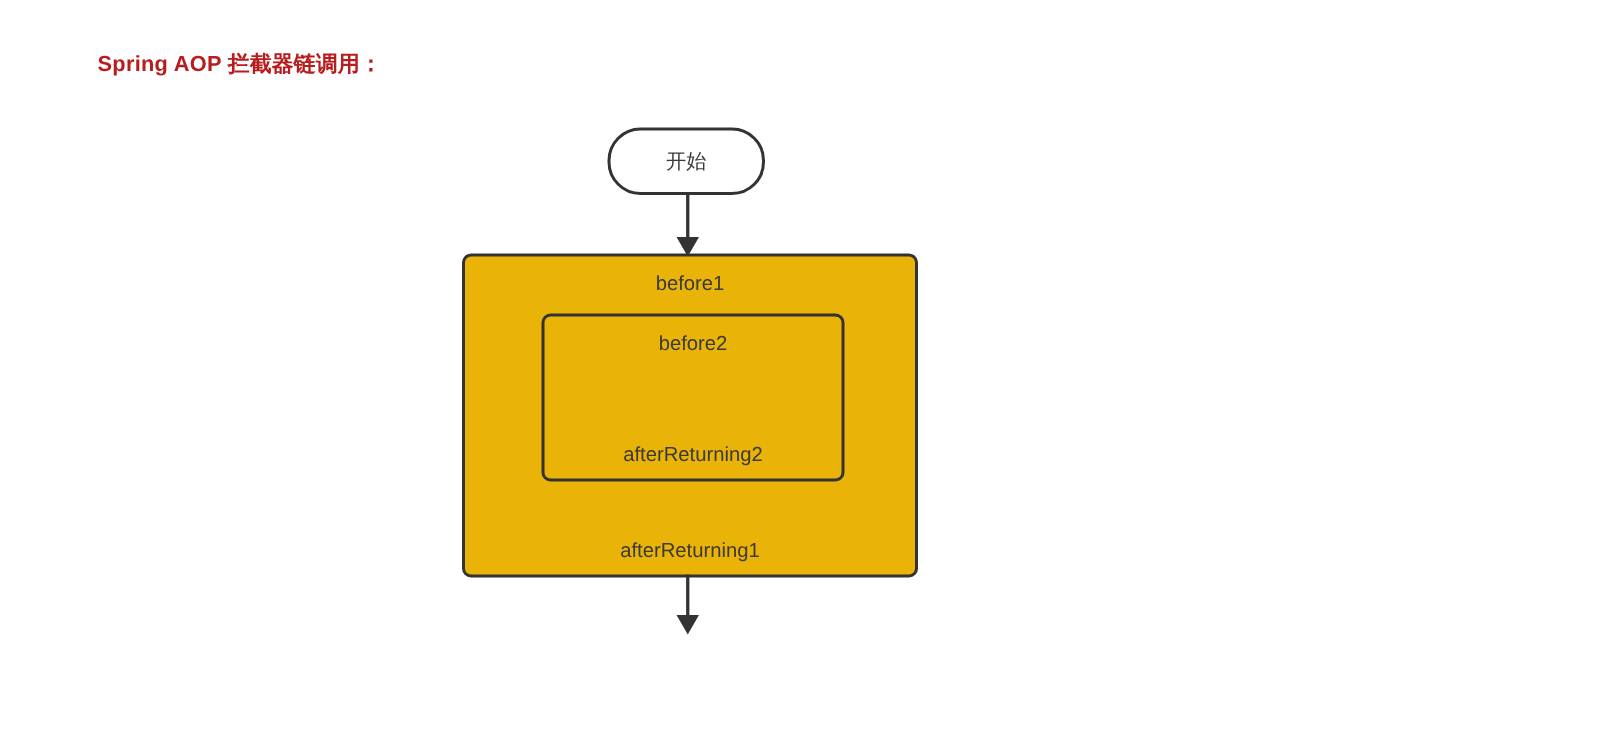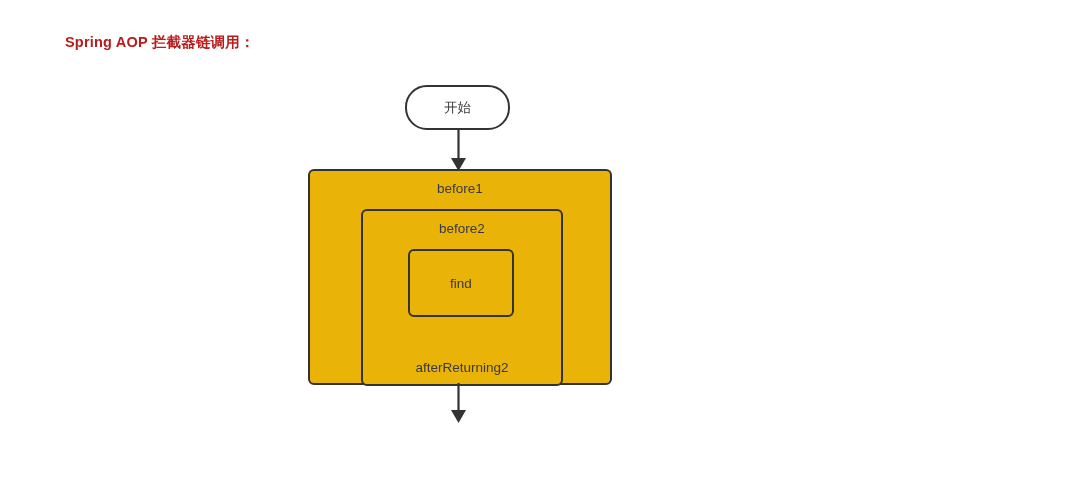--- a/index.html
+++ b/index.html
@@ -74,21 +74,21 @@
   #outer-box {
     left: 308px;
     top: 169px;
     width: 304px;
     height: 216px;
   }
   #middle-box {
     left: 51px;
     top: 38px;
     width: 202px;
-    height: 177px;
+    height: 112px;
   }
   #inner-box {
     left: 45px;
     top: 38px;
     width: 106px;
     height: 68px;
   }
 
   .box-label {
     position: absolute;
@@ -149,27 +149,25 @@
   </svg>
 
   <div id="outer-box" class="box">
 
     <div class="box-label label-top">before1</div>
 
     <div id="middle-box" class="box">
 
       <div class="box-label label-top">before2</div>
 
-      <div id="inner-box" class="box">
-        <div class="box-label">find</div>
-      </div>
 
       <div class="box-label label-bottom">afterReturning2</div>
     </div>
 
+    <div class="box-label label-bottom">afterReturning1</div>
   </div>
 
   <svg id="arrow-box-to-end" class="arrow-svg" viewBox="0 0 40 41">
     <line class="arrow-line" x1="18.5" y1="0" x2="18.5" y2="31"></line>
     <polygon class="arrow-head" points="11,27 26,27 18.5,40"></polygon>
   </svg>
 
 
 </div>
 

